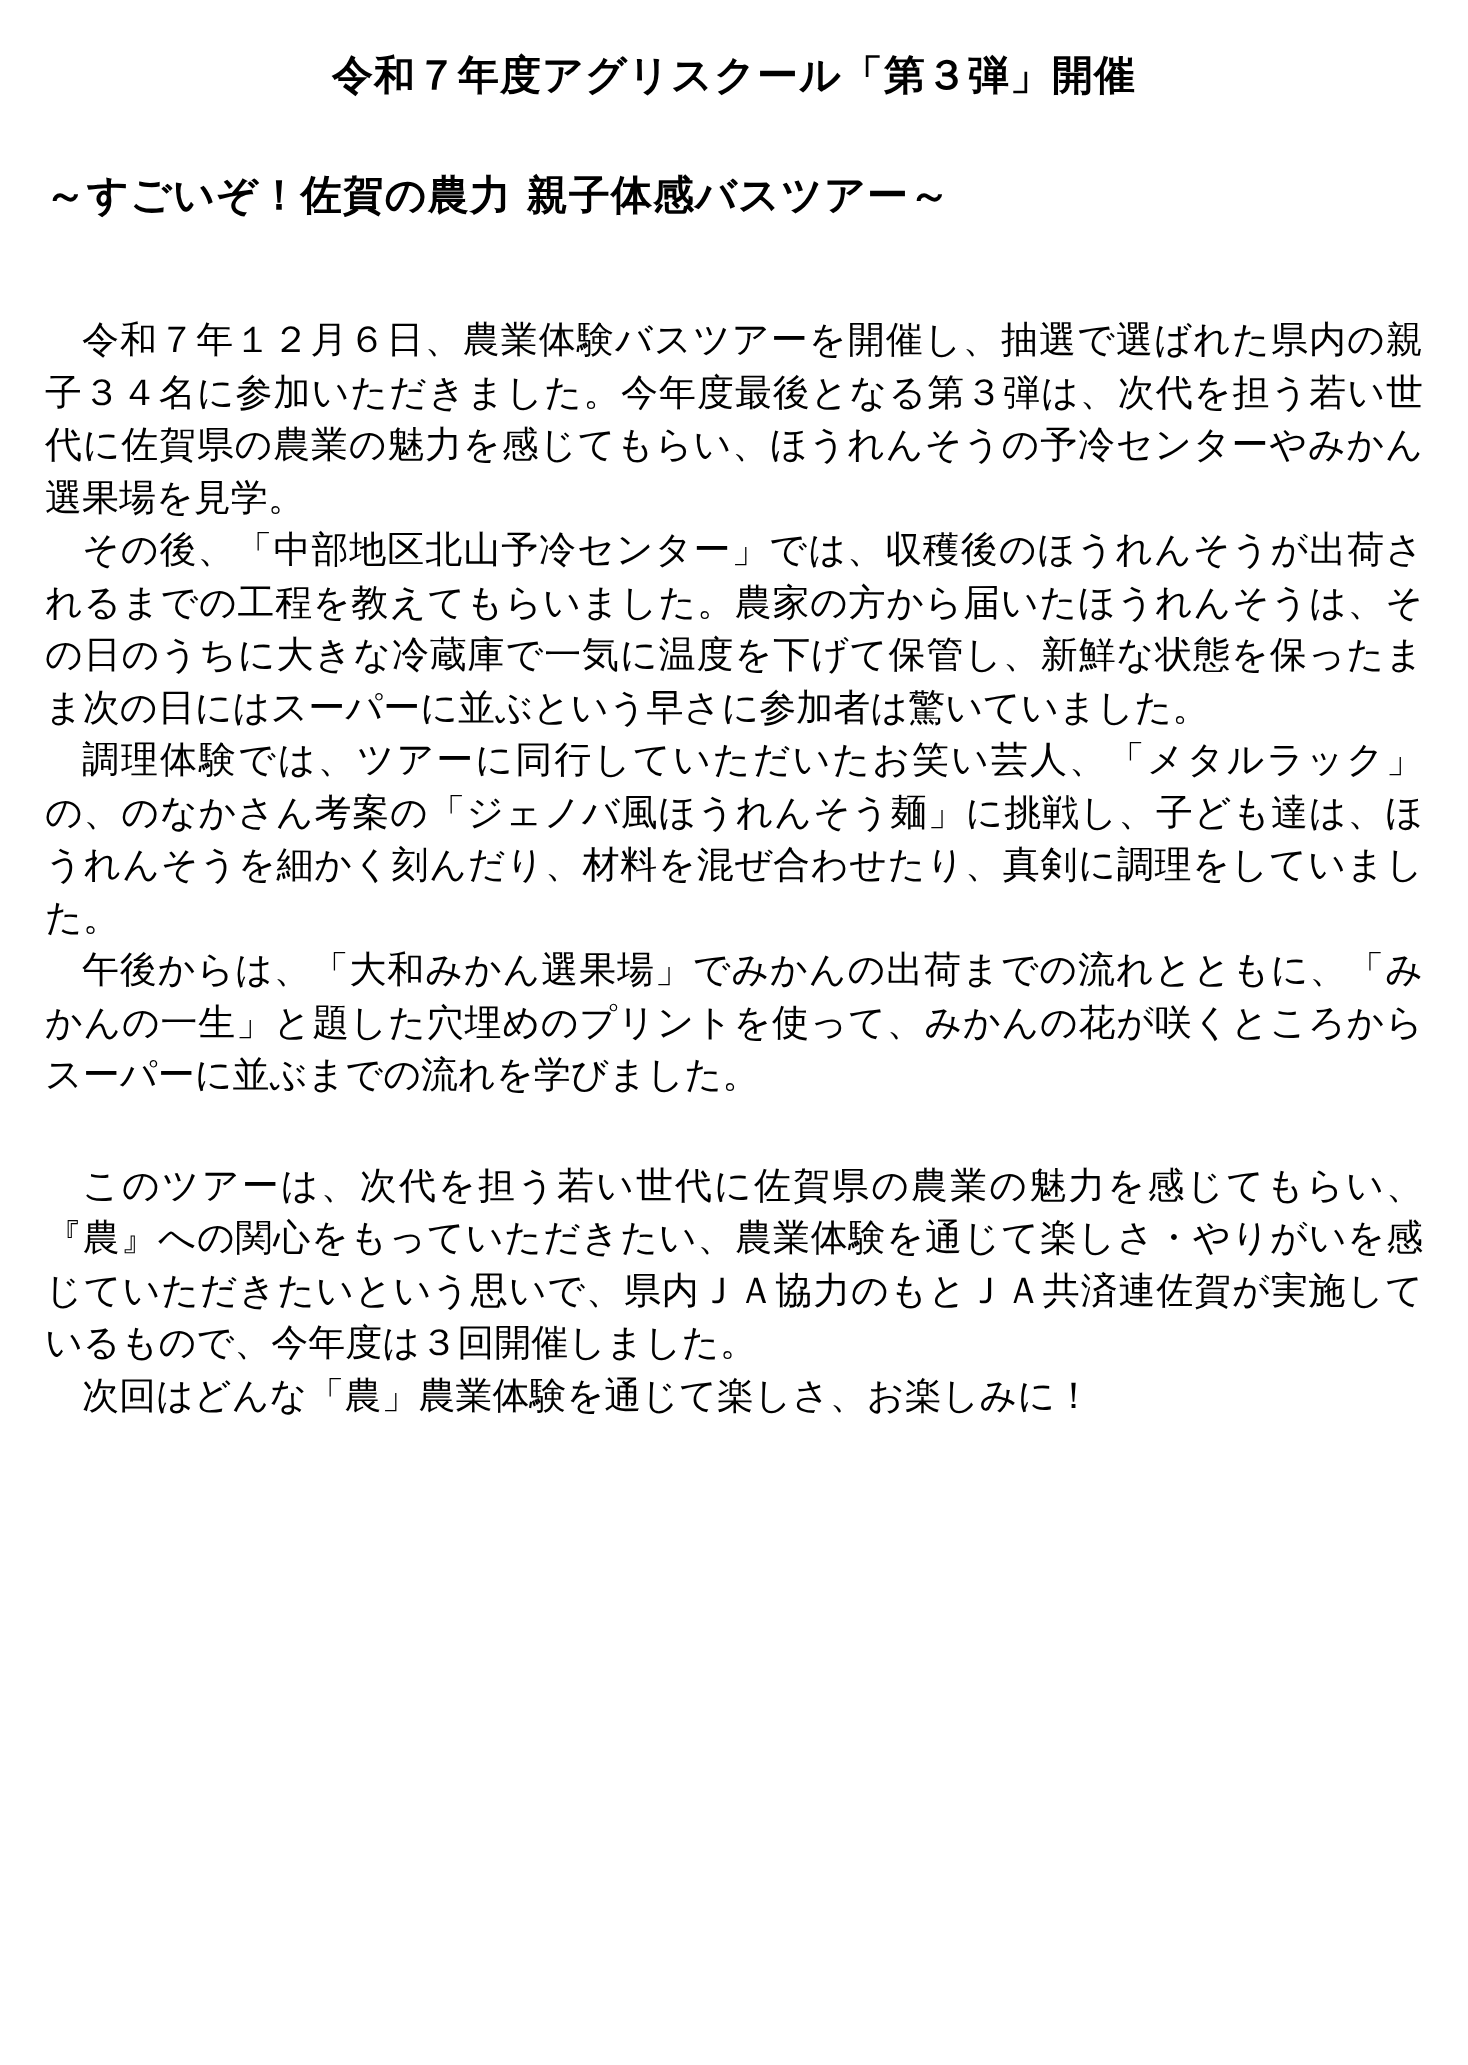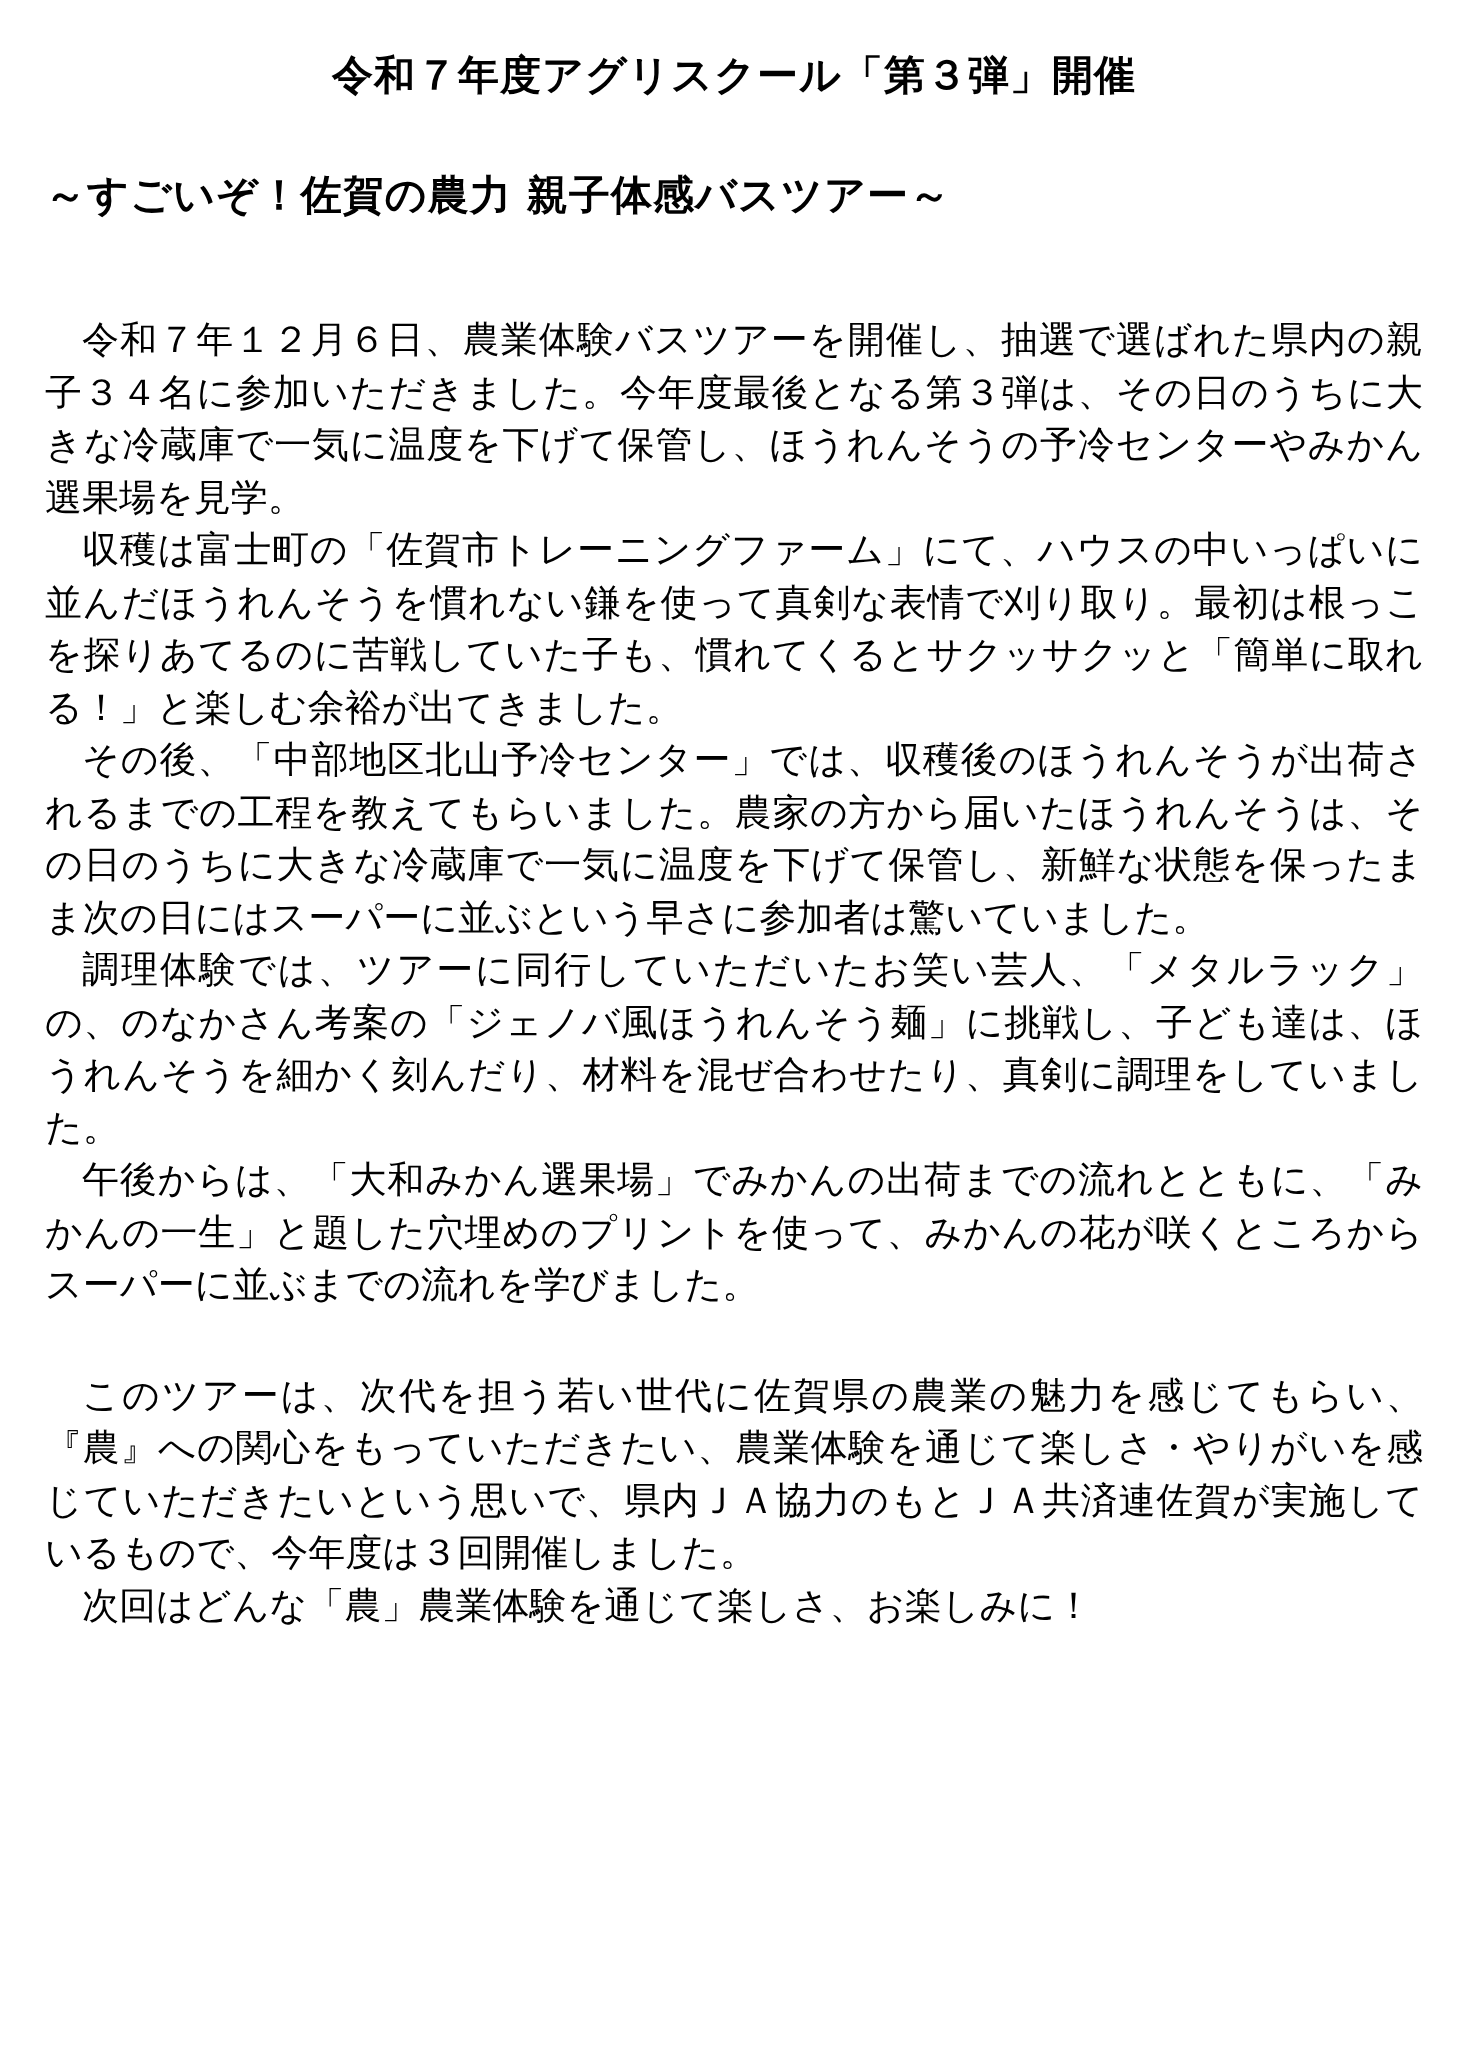--- a/index.html
+++ b/index.html
@@ -54,22 +54,21 @@
 </head>
 <body>
 
 <div class="page">
 
   <h1 class="doc-title">令和７年度アグリスクール「第３弾」開催</h1>
 
   <h2 class="doc-subtitle">～すごいぞ！佐賀の農力 親子体感バスツアー～</h2>
 
   <div class="doc-body">
-    <p>令和７年１２月６日、農業体験バスツアーを開催し、抽選で選ばれた県内の親子３４名に参加いただきました。今年度最後となる第３弾は、その日のうちに大きな冷蔵庫で一気に温度を下げて保管し、ほうれんそうの予冷センターやみかん選果場を見学。</p>
-    <p>収穫は富士町の「佐賀市トレーニングファーム」にて、ハウスの中いっぱいに並んだほうれんそうを慣れない鎌を使って真剣な表情で刈り取り。最初は根っこを探りあてるのに苦戦していた子も、慣れてくるとサクッサクッと「簡単に取れる！」と楽しむ余裕が出てきました。</p>
+    <p>令和７年１２月６日、農業体験バスツアーを開催し、抽選で選ばれた県内の親子３４名に参加いただきました。今年度最後となる第３弾は、次代を担う若い世代に佐賀県の農業の魅力を感じてもらい、ほうれんそうの予冷センターやみかん選果場を見学。</p>
     <p>その後、「中部地区北山予冷センター」では、収穫後のほうれんそうが出荷されるまでの工程を教えてもらいました。農家の方から届いたほうれんそうは、その日のうちに大きな冷蔵庫で一気に温度を下げて保管し、新鮮な状態を保ったまま次の日にはスーパーに並ぶという早さに参加者は驚いていました。</p>
     <p>調理体験では、ツアーに同行していただいたお笑い芸人、「メタルラック」の、のなかさん考案の「ジェノバ風ほうれんそう麺」に挑戦し、子ども達は、ほうれんそうを細かく刻んだり、材料を混ぜ合わせたり、真剣に調理をしていました。</p>
     <p>午後からは、「大和みかん選果場」でみかんの出荷までの流れとともに、「みかんの一生」と題した穴埋めのプリントを使って、みかんの花が咲くところからスーパーに並ぶまでの流れを学びました。</p>
     <p class="gap-before">このツアーは、次代を担う若い世代に佐賀県の農業の魅力を感じてもらい、『農』への関心をもっていただきたい、農業体験を通じて楽しさ・やりがいを感じていただきたいという思いで、県内ＪＡ協力のもとＪＡ共済連佐賀が実施しているもので、今年度は３回開催しました。</p>
     <p>次回はどんな「農」農業体験を通じて楽しさ、お楽しみに！</p>
   </div>
 
 </div>
 
 </body></html>

